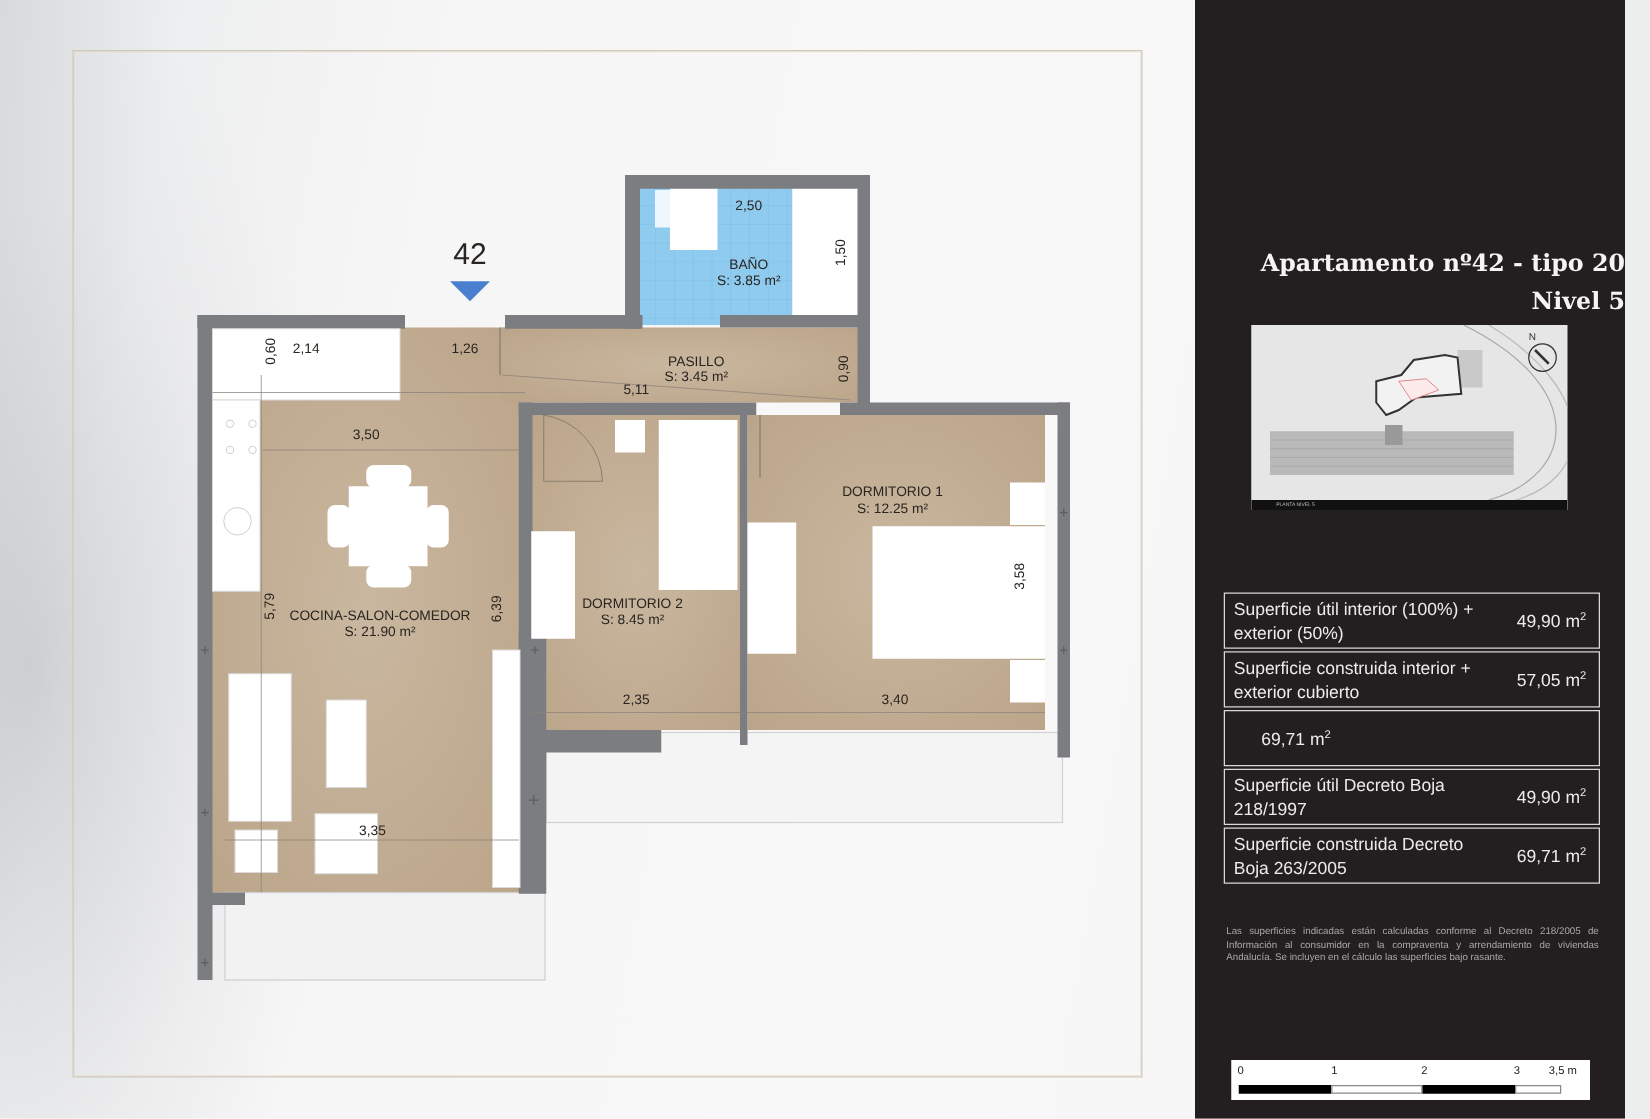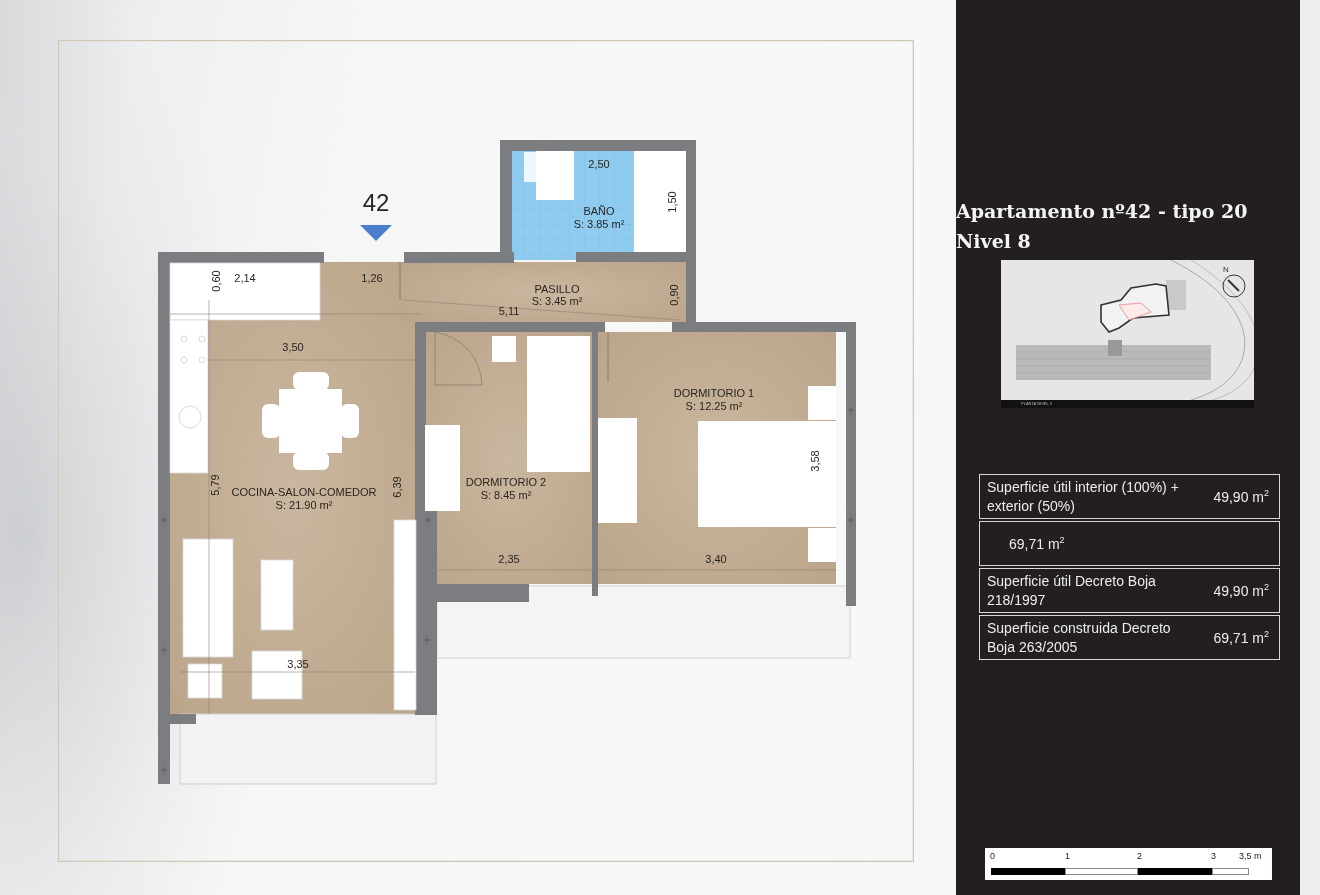--- a/index.html
+++ b/index.html
@@ -4,21 +4,21 @@
 <style>
   html,body{margin:0;padding:0;}
   body{width:1320px;height:895px;position:relative;overflow:hidden;
     background:linear-gradient(100deg,#d9dadc 0%,#eeeff0 10%,#f6f6f6 25%,#f8f8f8 60%,#f3f3f3 100%);
     font-family:"Liberation Sans",sans-serif;}
   .marble-shade{position:absolute;left:0;top:0;width:260px;height:895px;
     background:radial-gradient(ellipse at 10% 60%,rgba(150,155,160,0.35),rgba(200,200,205,0.15) 50%,rgba(255,255,255,0) 75%);}
   .frame{position:absolute;left:58px;top:40px;width:854px;height:820px;border:1px solid #cfc8b8;box-shadow:0 0 0 1px rgba(230,222,205,0.6) inset;}
   .right-strip{position:absolute;left:1300px;top:0;width:20px;height:895px;background:#eceded;}
   .panel{position:absolute;left:956px;top:0;width:344px;height:895px;background:#231f20;color:#f1f1f1;}
-  .title{position:absolute;left:0;width:344px;text-align:left;font-family:"DejaVu Serif","Liberation Serif",serif;font-weight:bold;font-size:19px;color:#f4f4f4;}
+  .title{position:absolute;left:0;width:344px;text-align:right;font-family:"DejaVu Serif","Liberation Serif",serif;font-weight:bold;font-size:19px;color:#f4f4f4;}
   .title.l1{top:200px;}
   .title.l2{top:230px;}
   .minimap{position:absolute;left:45px;top:260px;width:253px;height:148px;background:#e6e6e6;overflow:hidden;}
   .minimap-caption{position:absolute;left:0;bottom:0;width:100%;height:8px;background:#111;color:#bbb;font-size:4px;line-height:8px;padding-left:20px;box-sizing:border-box;}
   .table{position:absolute;left:23px;top:474px;width:301px;}
   .row{border:1px solid #d8d8d8;margin-bottom:2px;height:45px;display:flex;align-items:center;justify-content:space-between;padding:0 10px 0 7px;box-sizing:border-box;}
   .row .lab{font-size:14px;line-height:19px;color:#ececec;width:200px;}
   .row .val{font-size:14px;color:#ececec;white-space:nowrap;margin-left:22px;}
   .row .val sup{font-size:9px;}
   .note{position:absolute;left:25px;top:740px;width:298px;font-size:7.8px;line-height:10.5px;color:#a8a8a8;text-align:justify;}
@@ -160,21 +160,21 @@
     <text x="0" y="0" transform="translate(401,487) rotate(-90)">6,39</text>
     <text x="298" y="668">3,35</text>
     <text x="509" y="563">2,35</text>
     <text x="716" y="563">3,40</text>
     <text x="0" y="0" transform="translate(819,461) rotate(-90)">3,58</text>
   </g>
 </svg>
 
 <div class="panel">
   <div class="title l1">Apartamento nº42 - tipo 20</div>
-  <div class="title l2">Nivel 8</div>
+  <div class="title l2">Nivel 5</div>
 
   <div class="minimap">
     <svg width="253" height="148" viewBox="0 0 253 148">
       <path d="M170 0 C 270 50, 260 120, 190 140" fill="none" stroke="#aaa" stroke-width="1"></path>
       <path d="M190 0 C 280 55, 275 125, 205 142" fill="none" stroke="#bbb" stroke-width="1"></path>
       <rect x="15" y="85" width="195" height="35" fill="#b9b9b9"></rect>
       <g stroke="#a5a5a5" stroke-width="0.6">
         <line x1="15" y1="92" x2="210" y2="92"></line>
           <line x1="15" y1="99" x2="210" y2="99"></line>
         <line x1="15" y1="106" x2="210" y2="106"></line>
@@ -190,32 +190,37 @@
     </svg>
     <div class="minimap-caption">PLANTA NIVEL 5</div>
   </div>
 
   <div class="table">
     <div class="row">
       <span class="lab">Superficie útil interior (100%) + exterior (50%)</span>
       <span class="val"><span>49,90 m</span><sup>2</sup></span>
     </div>
     <div class="row">
+      <span class="lab">Superficie construida interior + exterior cubierto</span>
+      <span class="val"><span>57,05 m</span><sup>2</sup></span>
+    </div>
+    <div class="row">
       <span class="val"><span>69,71 m</span><sup>2</sup></span>
     </div>
     <div class="row">
       <span class="lab">Superficie útil Decreto Boja 218/1997</span>
       <span class="val"><span>49,90 m</span><sup>2</sup></span>
     </div>
     <div class="row">
       <span class="lab">Superficie construida Decreto Boja 263/2005</span>
       <span class="val"><span>69,71 m</span><sup>2</sup></span>
     </div>
   </div>
 
+  <div class="note">Las superficies indicadas están calculadas conforme al Decreto 218/2005 de Información al consumidor en la compraventa y arrendamiento de viviendas Andalucía. Se incluyen en el cálculo las superficies bajo rasante.</div>
 
   <div class="scale">
     <span class="tick" style="left:5px">0</span>
     <span class="tick" style="left:80px">1</span>
     <span class="tick" style="left:152px">2</span>
     <span class="tick" style="left:226px">3</span>
     <span class="tick" style="left:254px">3,5 m</span>
     <div class="bar" style="left:6px;width:74px;background:#000;"></div>
     <div class="bar" style="left:80px;width:73px;background:#fff;border:1px solid #888;box-sizing:border-box;"></div>
     <div class="bar" style="left:153px;width:74px;background:#000;"></div>

